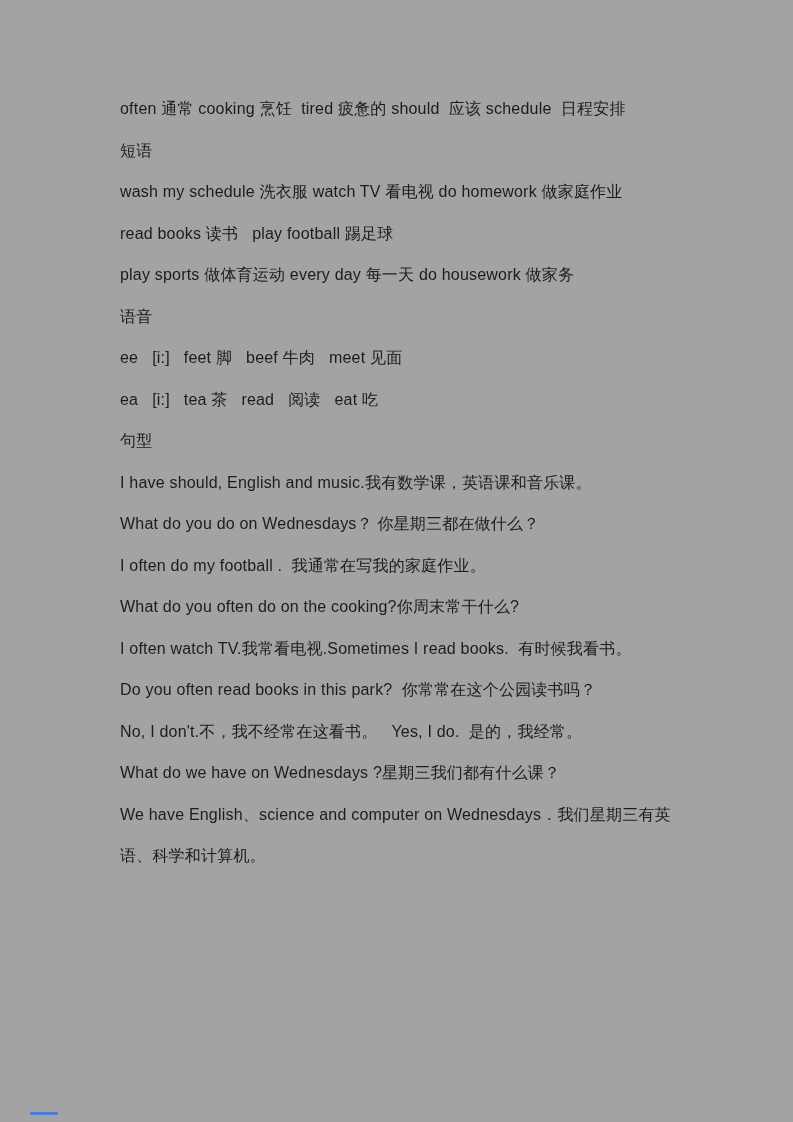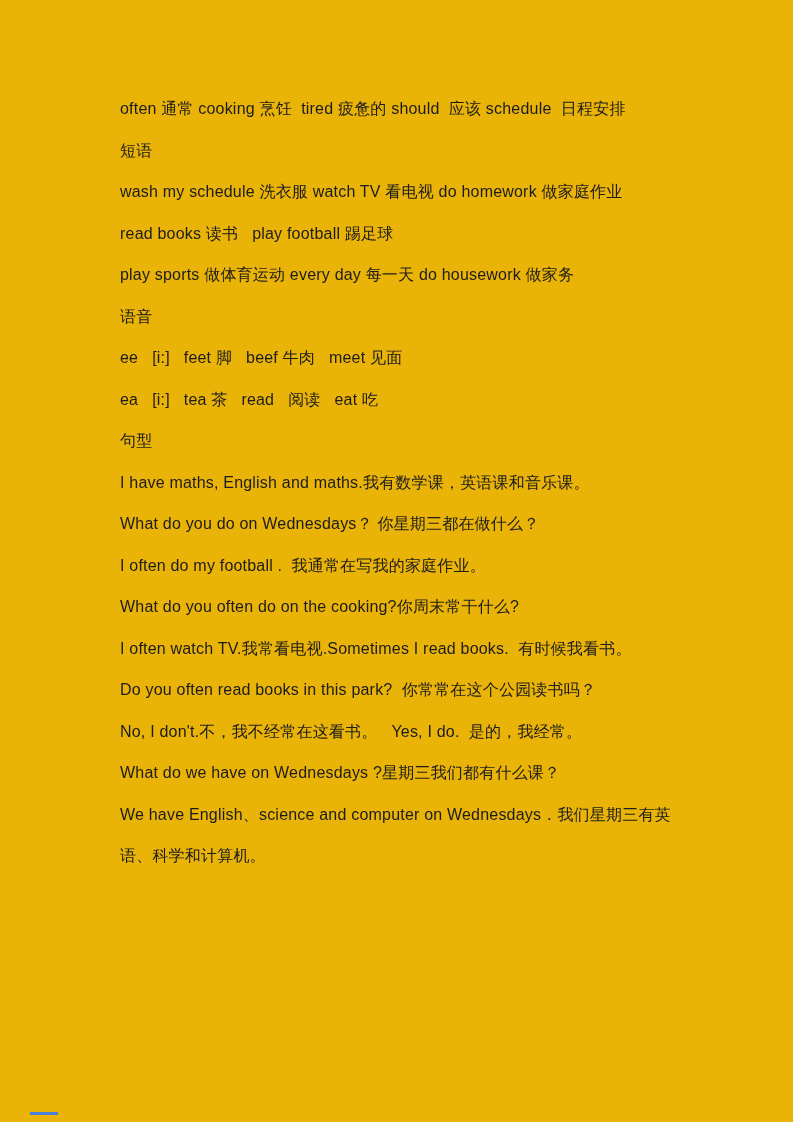--- a/index.html
+++ b/index.html
@@ -4,21 +4,21 @@
 <style>
   html, body {
     margin: 0;
     padding: 0;
     background: #ffffff;
   }
   .page {
     position: relative;
     width: 793px;
     height: 1122px;
-    background: #eab308;
+    background: #a3a3a3;
     overflow: hidden;
     font-family: "Liberation Sans", "DejaVu Sans", sans-serif;
   }
   .content {
     position: absolute;
     left: 120px;
     top: 88px;
     width: 560px;
   }
   .content p {
@@ -51,21 +51,21 @@
     <p>短语</p>
     <p>wash my schedule 洗衣服 watch TV 看电视 do homework 做家庭作业</p>
     <p>read books 读书   play football 踢足球</p>
     <p>play sports 做体育运动 every day 每一天 do housework 做家务</p>
 
     <p>语音</p>
     <p>ee   [i:]   feet 脚   beef 牛肉   meet 见面</p>
     <p>ea   [i:]   tea 茶   read   阅读   eat 吃</p>
 
     <p>句型</p>
-    <p>I have maths, English and maths.我有数学课，英语课和音乐课。</p>
+    <p>I have should, English and music.我有数学课，英语课和音乐课。</p>
     <p>What do you do on Wednesdays？ 你星期三都在做什么？</p>
     <p>I often do my football .  我通常在写我的家庭作业。</p>
     <p>What do you often do on the cooking?你周末常干什么?</p>
     <p>I often watch TV.我常看电视.Sometimes I read books.  有时候我看书。</p>
     <p>Do you often read books in this park?  你常常在这个公园读书吗？</p>
     <p>No, I don't.不，我不经常在这看书。   Yes, I do.  是的，我经常。</p>
     <p>What do we have on Wednesdays ?星期三我们都有什么课？</p>
     <p>We have English、science and computer on Wednesdays．我们星期三有英语、科学和计算机。</p>
 
   </div>

